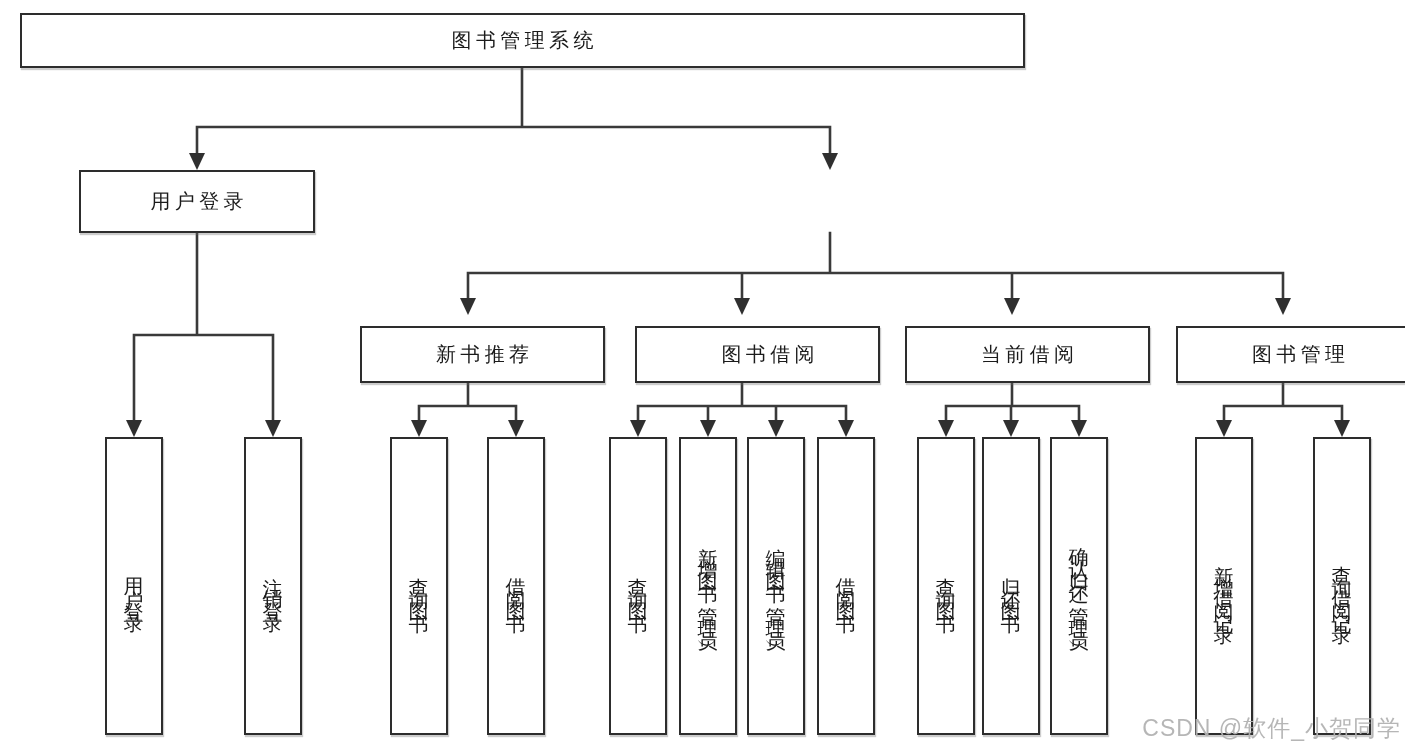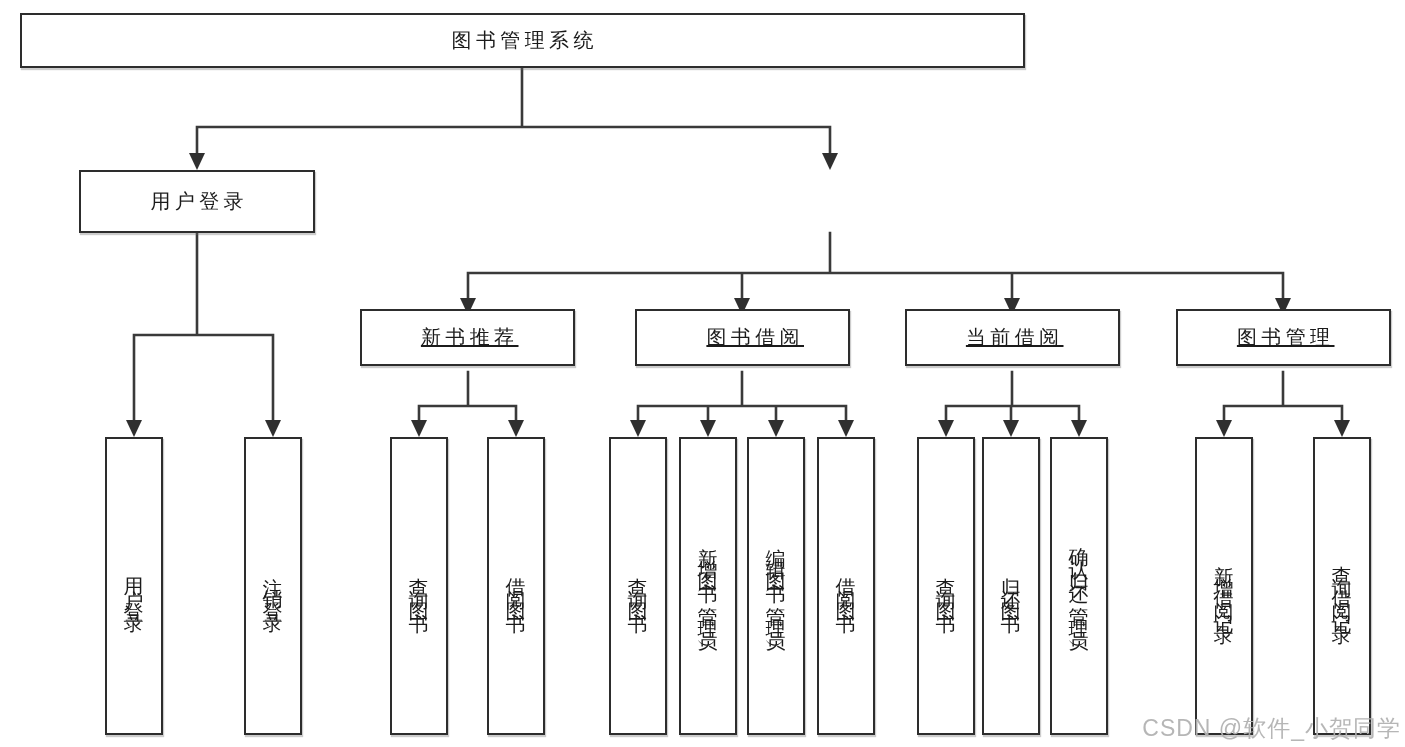--- a/index.html
+++ b/index.html
@@ -42,21 +42,21 @@
   .leaf .v-label {
     writing-mode: vertical-rl;
     text-orientation: mixed;
     font-size: 20px;
     line-height: 1;
     letter-spacing: 0.6em;
     white-space: nowrap;
   }
   .root-box   { left: 20px;  top: 13px;  width: 1005px; height: 55px; text-align: right; }
   .lvl2       { top: 170px;  width: 236px; height: 63px; }
-  .lvl3       { top: 309px;  width: 215px; height: 57px; text-decoration: underline; }
+  .lvl3       { top: 326px;  width: 245px; height: 57px; }
   .leaf       { top: 437px;  width: 58px;  height: 298px; }
   .watermark {
     position: absolute;
     right: 4px;
     bottom: 3px;
     z-index: 5;
     font-size: 23px;
     letter-spacing: 1px;
     color: rgba(178,178,178,0.95);
     white-space: nowrap;

